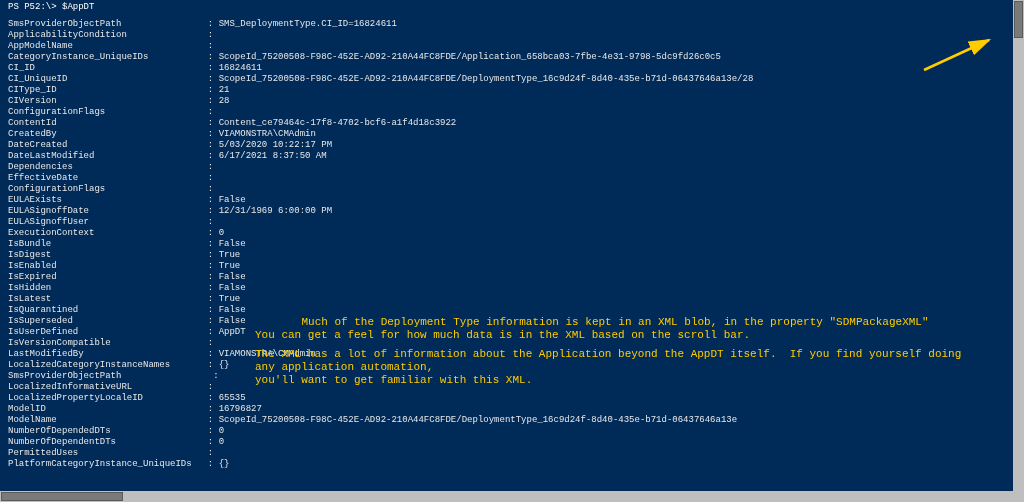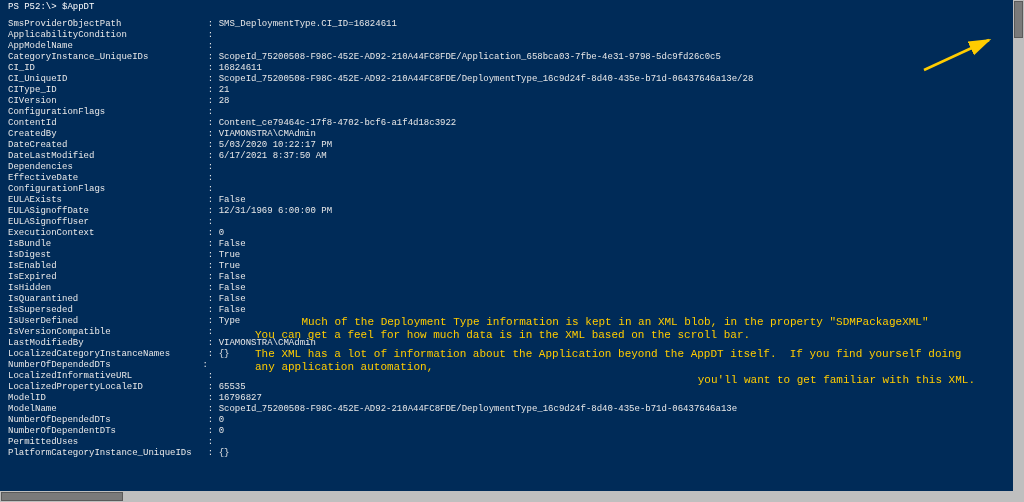--- a/index.html
+++ b/index.html
@@ -41,27 +41,28 @@
         <div class="row">ConfigurationFlags                   : </div>
         <div class="row">EULAExists                           : False</div>
         <div class="row">EULASignoffDate                      : 12/31/1969 6:00:00 PM</div>
         <div class="row">EULASignoffUser                      : </div>
         <div class="row">ExecutionContext                     : 0</div>
         <div class="row">IsBundle                             : False</div>
         <div class="row">IsDigest                             : True</div>
         <div class="row">IsEnabled                            : True</div>
         <div class="row">IsExpired                            : False</div>
         <div class="row">IsHidden                             : False</div>
+        <div class="row">IsLatest                             : True</div>
         <div class="row">IsQuarantined                        : False</div>
         <div class="row">IsSuperseded                         : False</div>
-        <div class="row">IsUserDefined                        : Type</div>
+        <div class="row">IsUserDefined                        : AppDT</div>
         <div class="row">IsVersionCompatible                  : </div>
         <div class="row">LastModifiedBy                       : VIAMONSTRA\CMAdmin</div>
         <div class="row">LocalizedCategoryInstanceNames       : {}</div>
-        <div class="row">NumberOfDependedDTs                 : </div>
+        <div class="row">SmsProviderObjectPath                 : </div>
         <div class="row">LocalizedInformativeURL              : </div>
         <div class="row">LocalizedPropertyLocaleID            : 65535</div>
         <div class="row">ModelID                              : 16796827</div>
         <div class="row">ModelName                            : ScopeId_75200508-F98C-452E-AD92-210A44FC8FDE/DeploymentType_16c9d24f-8d40-435e-b71d-06437646a13e</div>
         <div class="row">NumberOfDependedDTs                  : 0</div>
         <div class="row">NumberOfDependentDTs                 : 0</div>
         <div class="row">PermittedUses                        : </div>
         <div class="row">PlatformCategoryInstance_UniqueIDs   : {}</div>
       </div>
 
@@ -82,15 +83,15 @@
         </marker>
       </defs>
     <line x1="5" y1="35" x2="70" y2="5" stroke="#ffcc00" stroke-width="2.5" marker-end="url(#ah)"></line>
   </svg>
 
   <div style="position:absolute;left:255px;top:316px;width:720px">
     <div class="annot" style="text-align:center;font-size:11px;line-height:13px">Much of the Deployment Type information is kept in an XML blob, in the property "SDMPackageXML"</div>
     <div class="annot" style="text-align:left;font-size:11px;line-height:13px">You can get a feel for how much data is in the XML based on the scroll bar.</div>
     <div style="height:6px"></div>
     <div class="annot" style="text-align:left;font-size:11px;line-height:13px">The XML has a lot of information about the Application beyond the AppDT itself.  If you find yourself doing any application automation,</div>
-    <div class="annot" style="text-align:right;font-size:11px;line-height:13px">you'll want to get familiar with this XML.</div>
+    <div class="annot" style="text-align:left;font-size:11px;line-height:13px">you'll want to get familiar with this XML.</div>
   </div>
 </div>
 
 </body></html>

